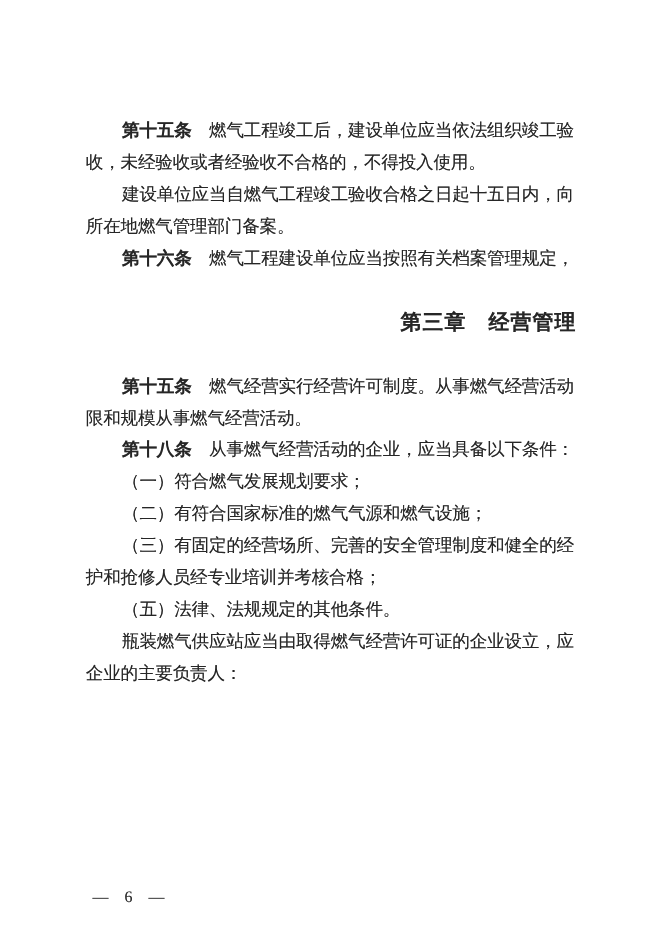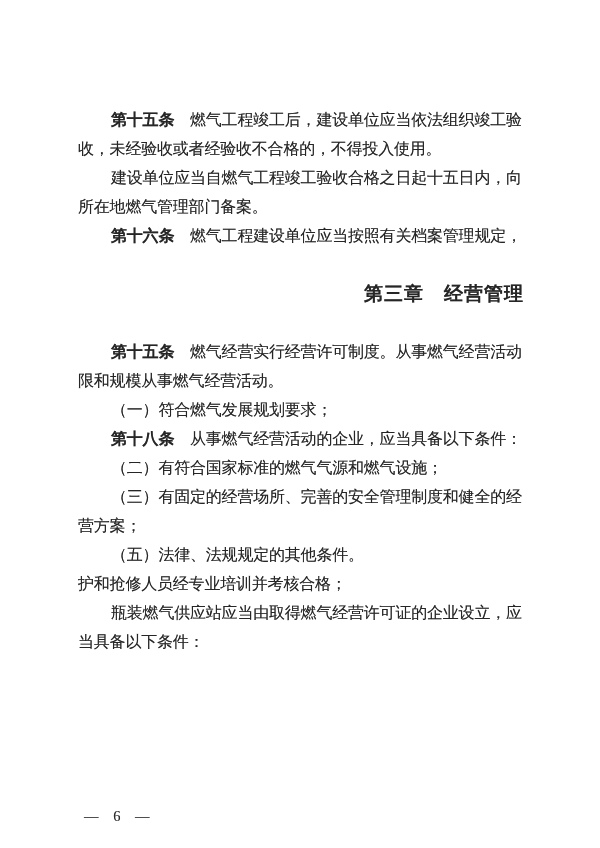--- a/index.html
+++ b/index.html
@@ -61,24 +61,23 @@
 <div class="page">
   <div class="text-area">
       <div class="line indent"><span class="term">第十五条</span>　燃气工程竣工后，建设单位应当依法组织竣工验</div>
       <div class="line">收，未经验收或者经验收不合格的，不得投入使用。</div>
       <div class="line indent">建设单位应当自燃气工程竣工验收合格之日起十五日内，向</div>
       <div class="line">所在地燃气管理部门备案。</div>
       <div class="line indent"><span class="term">第十六条</span>　燃气工程建设单位应当按照有关档案管理规定，</div>
       <div class="heading">第三章　经营管理</div>
       <div class="line indent"><span class="term">第十五条</span>　燃气经营实行经营许可制度。从事燃气经营活动</div>
       <div class="line">限和规模从事燃气经营活动。</div>
+      <div class="line indent"><span class="term">第十八条</span>　从事燃气经营活动的企业，应当具备以下条件：</div>
       <div class="line indent">（一）符合燃气发展规划要求；</div>
-      <div class="line indent"><span class="term">第十八条</span>　从事燃气经营活动的企业，应当具备以下条件：</div>
       <div class="line indent">（二）有符合国家标准的燃气气源和燃气设施；</div>
       <div class="line indent">（三）有固定的经营场所、完善的安全管理制度和健全的经</div>
-      <div class="line">营方案；</div>
+      <div class="line">护和抢修人员经专业培训并考核合格；</div>
       <div class="line indent">（五）法律、法规规定的其他条件。</div>
-      <div class="line">护和抢修人员经专业培训并考核合格；</div>
       <div class="line indent">瓶装燃气供应站应当由取得燃气经营许可证的企业设立，应</div>
-      <div class="line">当具备以下条件：</div>
+      <div class="line">企业的主要负责人：</div>
     </div>
   <div class="footer">— 6 —</div>
 </div>
 
 </body></html>

